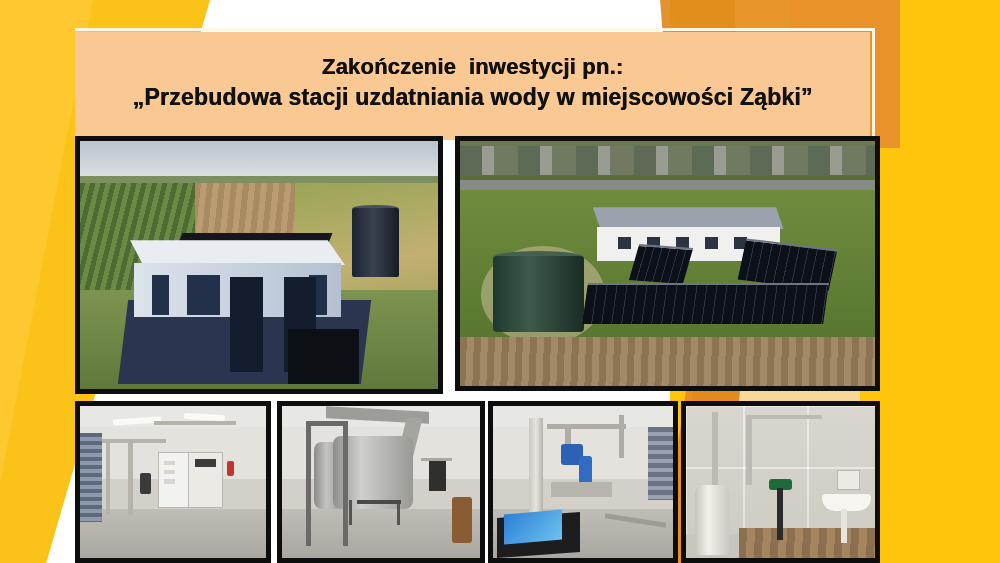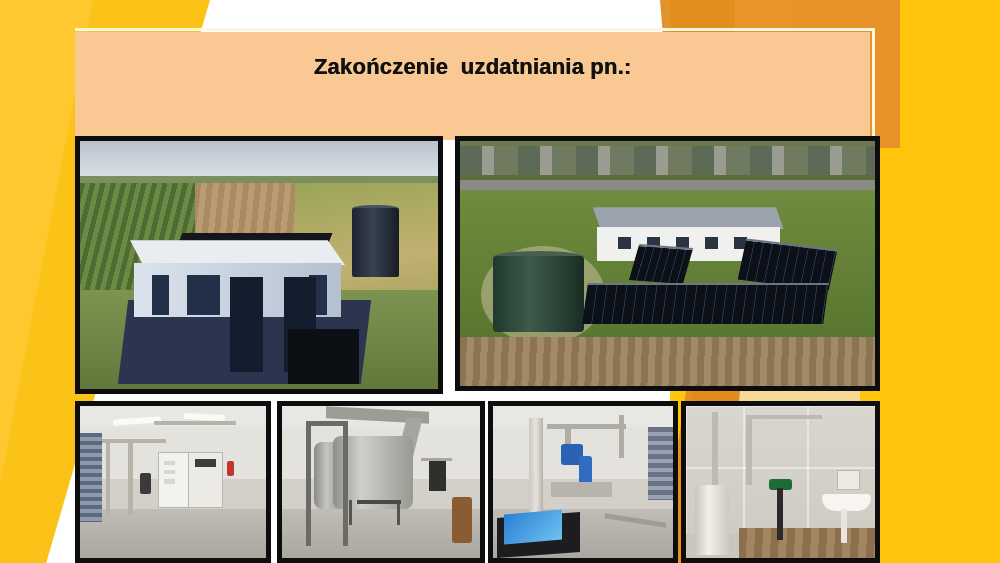--- a/index.html
+++ b/index.html
@@ -253,21 +253,22 @@
   <div class="deco deco-r-7"></div>
 
   <div class="deco deco-left-gold"></div>
   <div class="deco deco-left-gold2"></div>
 
   <div class="deco deco-orange-box"></div>
   <div class="deco deco-orange-box2"></div>
   <div class="deco frame-line"></div>
 
   <div class="title-box">
-    <div class="title-line title-line-1">Zakończenie  uzdatniania pn.:</div>
+    <div class="title-line title-line-1">Zakończenie  inwestycji pn.:</div>
+    <div class="title-line title-line-2">„Przebudowa stacji uzdatniania wody w miejscowości Ząbki”</div>
   </div>
 
   <div class="collage">
 
     <div class="photo ph-top-left">
       <div class="scene">
         <div class="band p1-sky"></div>
         <div class="band p1-horizon"></div>
         <div class="box p1-field-l"></div>
         <div class="box p1-field-dirt"></div>

